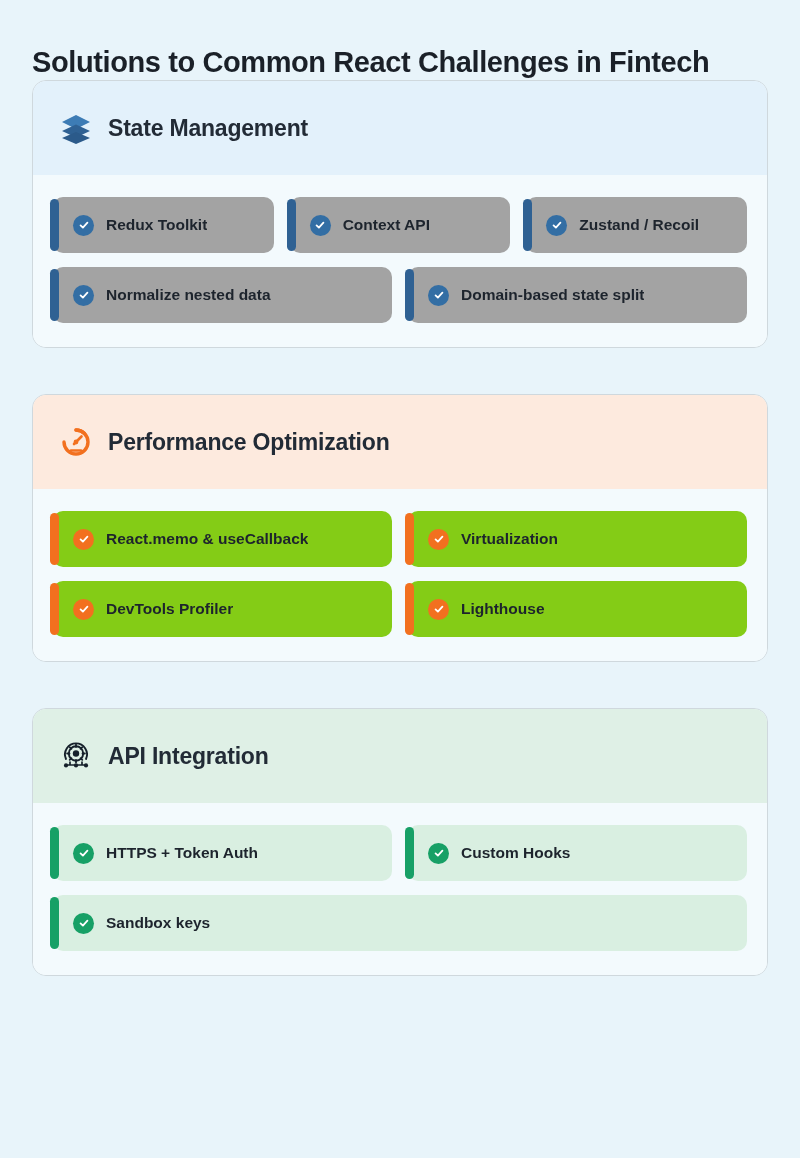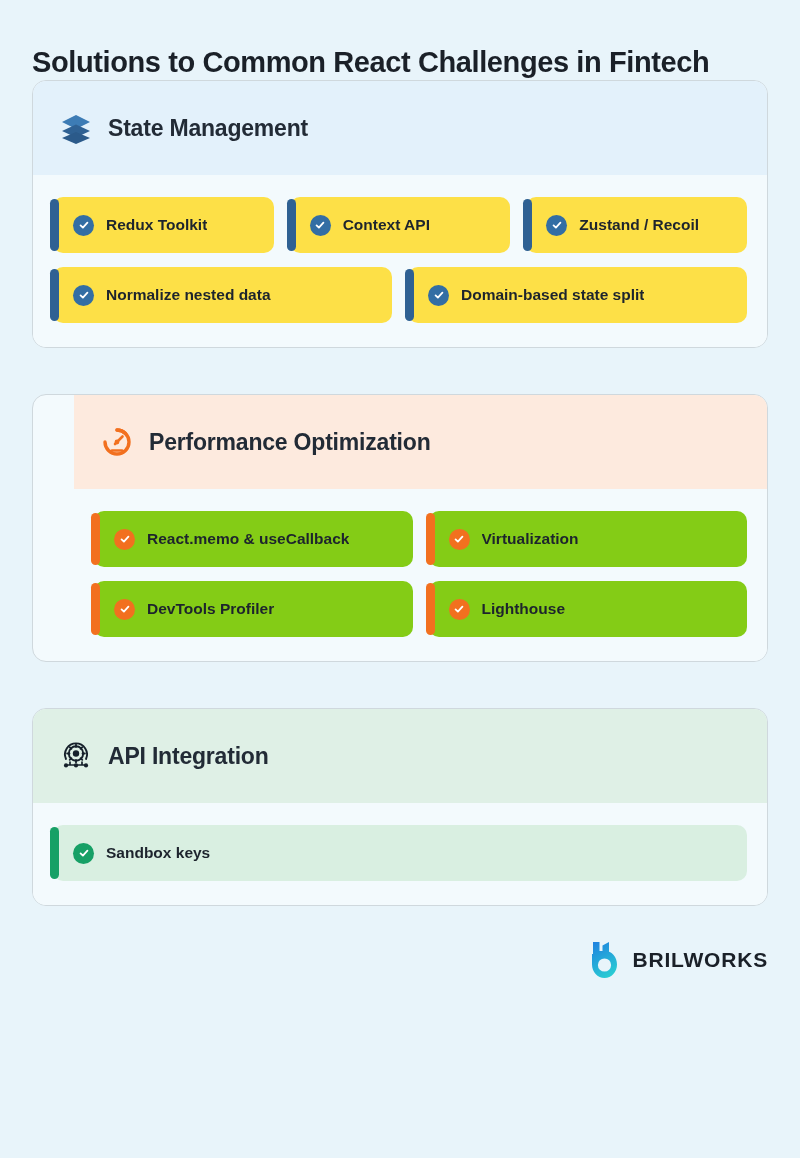--- a/index.html
+++ b/index.html
@@ -34,21 +34,21 @@
 
   
   .card {
     border: 1px solid #cfd8dd;
     border-radius: 14px;
     overflow: hidden;
     background: #f3fafd;
   }
 
   .card-state      { }
-  .card-perf       { margin-top: 46px; padding-left: 41px; }
+  .card-perf       { margin-top: 46px; }
   .card-api        { margin-top: 46px; }
 
   .card-header {
     display: flex;
     align-items: center;
     gap: 15px;
     padding: 26px 26px;
     height: 94px;
   }
 
@@ -120,21 +120,21 @@
     height: 21px;
     flex: 0 0 21px;
     border-radius: 50%;
     display: flex;
     align-items: center;
     justify-content: center;
   }
   .check svg { width: 12px; height: 12px; display: block; }
 
   
-  .t-blue  .pill          { background: #fde047; }
+  .t-blue  .pill          { background: #a3a3a3; }
   .t-blue  .pill::before  { background: #2f6193; }
   .t-blue  .check         { background: #336ea4; }
 
   
   .t-orange .pill         { background: #84cc16; }
   .t-orange .pill::before { background: #f2701f; }
   .t-orange .check        { background: #f2701f; }
 
   
   .t-green  .pill         { background: #d9efe1; }
@@ -296,20 +296,38 @@
           <path d="M7 26 H27 M11 26 v-3 M23 26 v-3" stroke="#16202b" stroke-width="1.7" stroke-linecap="round"></path>
           <circle cx="7" cy="26.4" r="2.1" fill="#16202b"></circle>
           <circle cx="17" cy="26.4" r="2.1" fill="#16202b"></circle>
           <circle cx="27" cy="26.4" r="2.1" fill="#16202b"></circle>
         </svg>
       </span>
       <span class="card-title">API Integration</span>
     </div>
     <div class="card-body">
 
+      <div class="pill-row">
+        <div class="pill">
+          <span class="check">
+            <svg viewBox="0 0 14 14" fill="none">
+                <path d="M3 7.4 L5.7 10 L11 4.3" stroke="#ffffff" stroke-width="2.1" stroke-linecap="round" stroke-linejoin="round"></path>
+              </svg>
+          </span>
+          <span class="pill-label">HTTPS + Token Auth</span>
+        </div>
+        <div class="pill">
+          <span class="check">
+            <svg viewBox="0 0 14 14" fill="none">
+                <path d="M3 7.4 L5.7 10 L11 4.3" stroke="#ffffff" stroke-width="2.1" stroke-linecap="round" stroke-linejoin="round"></path>
+              </svg>
+          </span>
+          <span class="pill-label">Custom Hooks</span>
+        </div>
+      </div>
 
       <div class="pill-row">
         <div class="pill">
           <span class="check">
             <svg viewBox="0 0 14 14" fill="none">
                 <path d="M3 7.4 L5.7 10 L11 4.3" stroke="#ffffff" stroke-width="2.1" stroke-linecap="round" stroke-linejoin="round"></path>
               </svg>
           </span>
           <span class="pill-label">Sandbox keys</span>
         </div>

